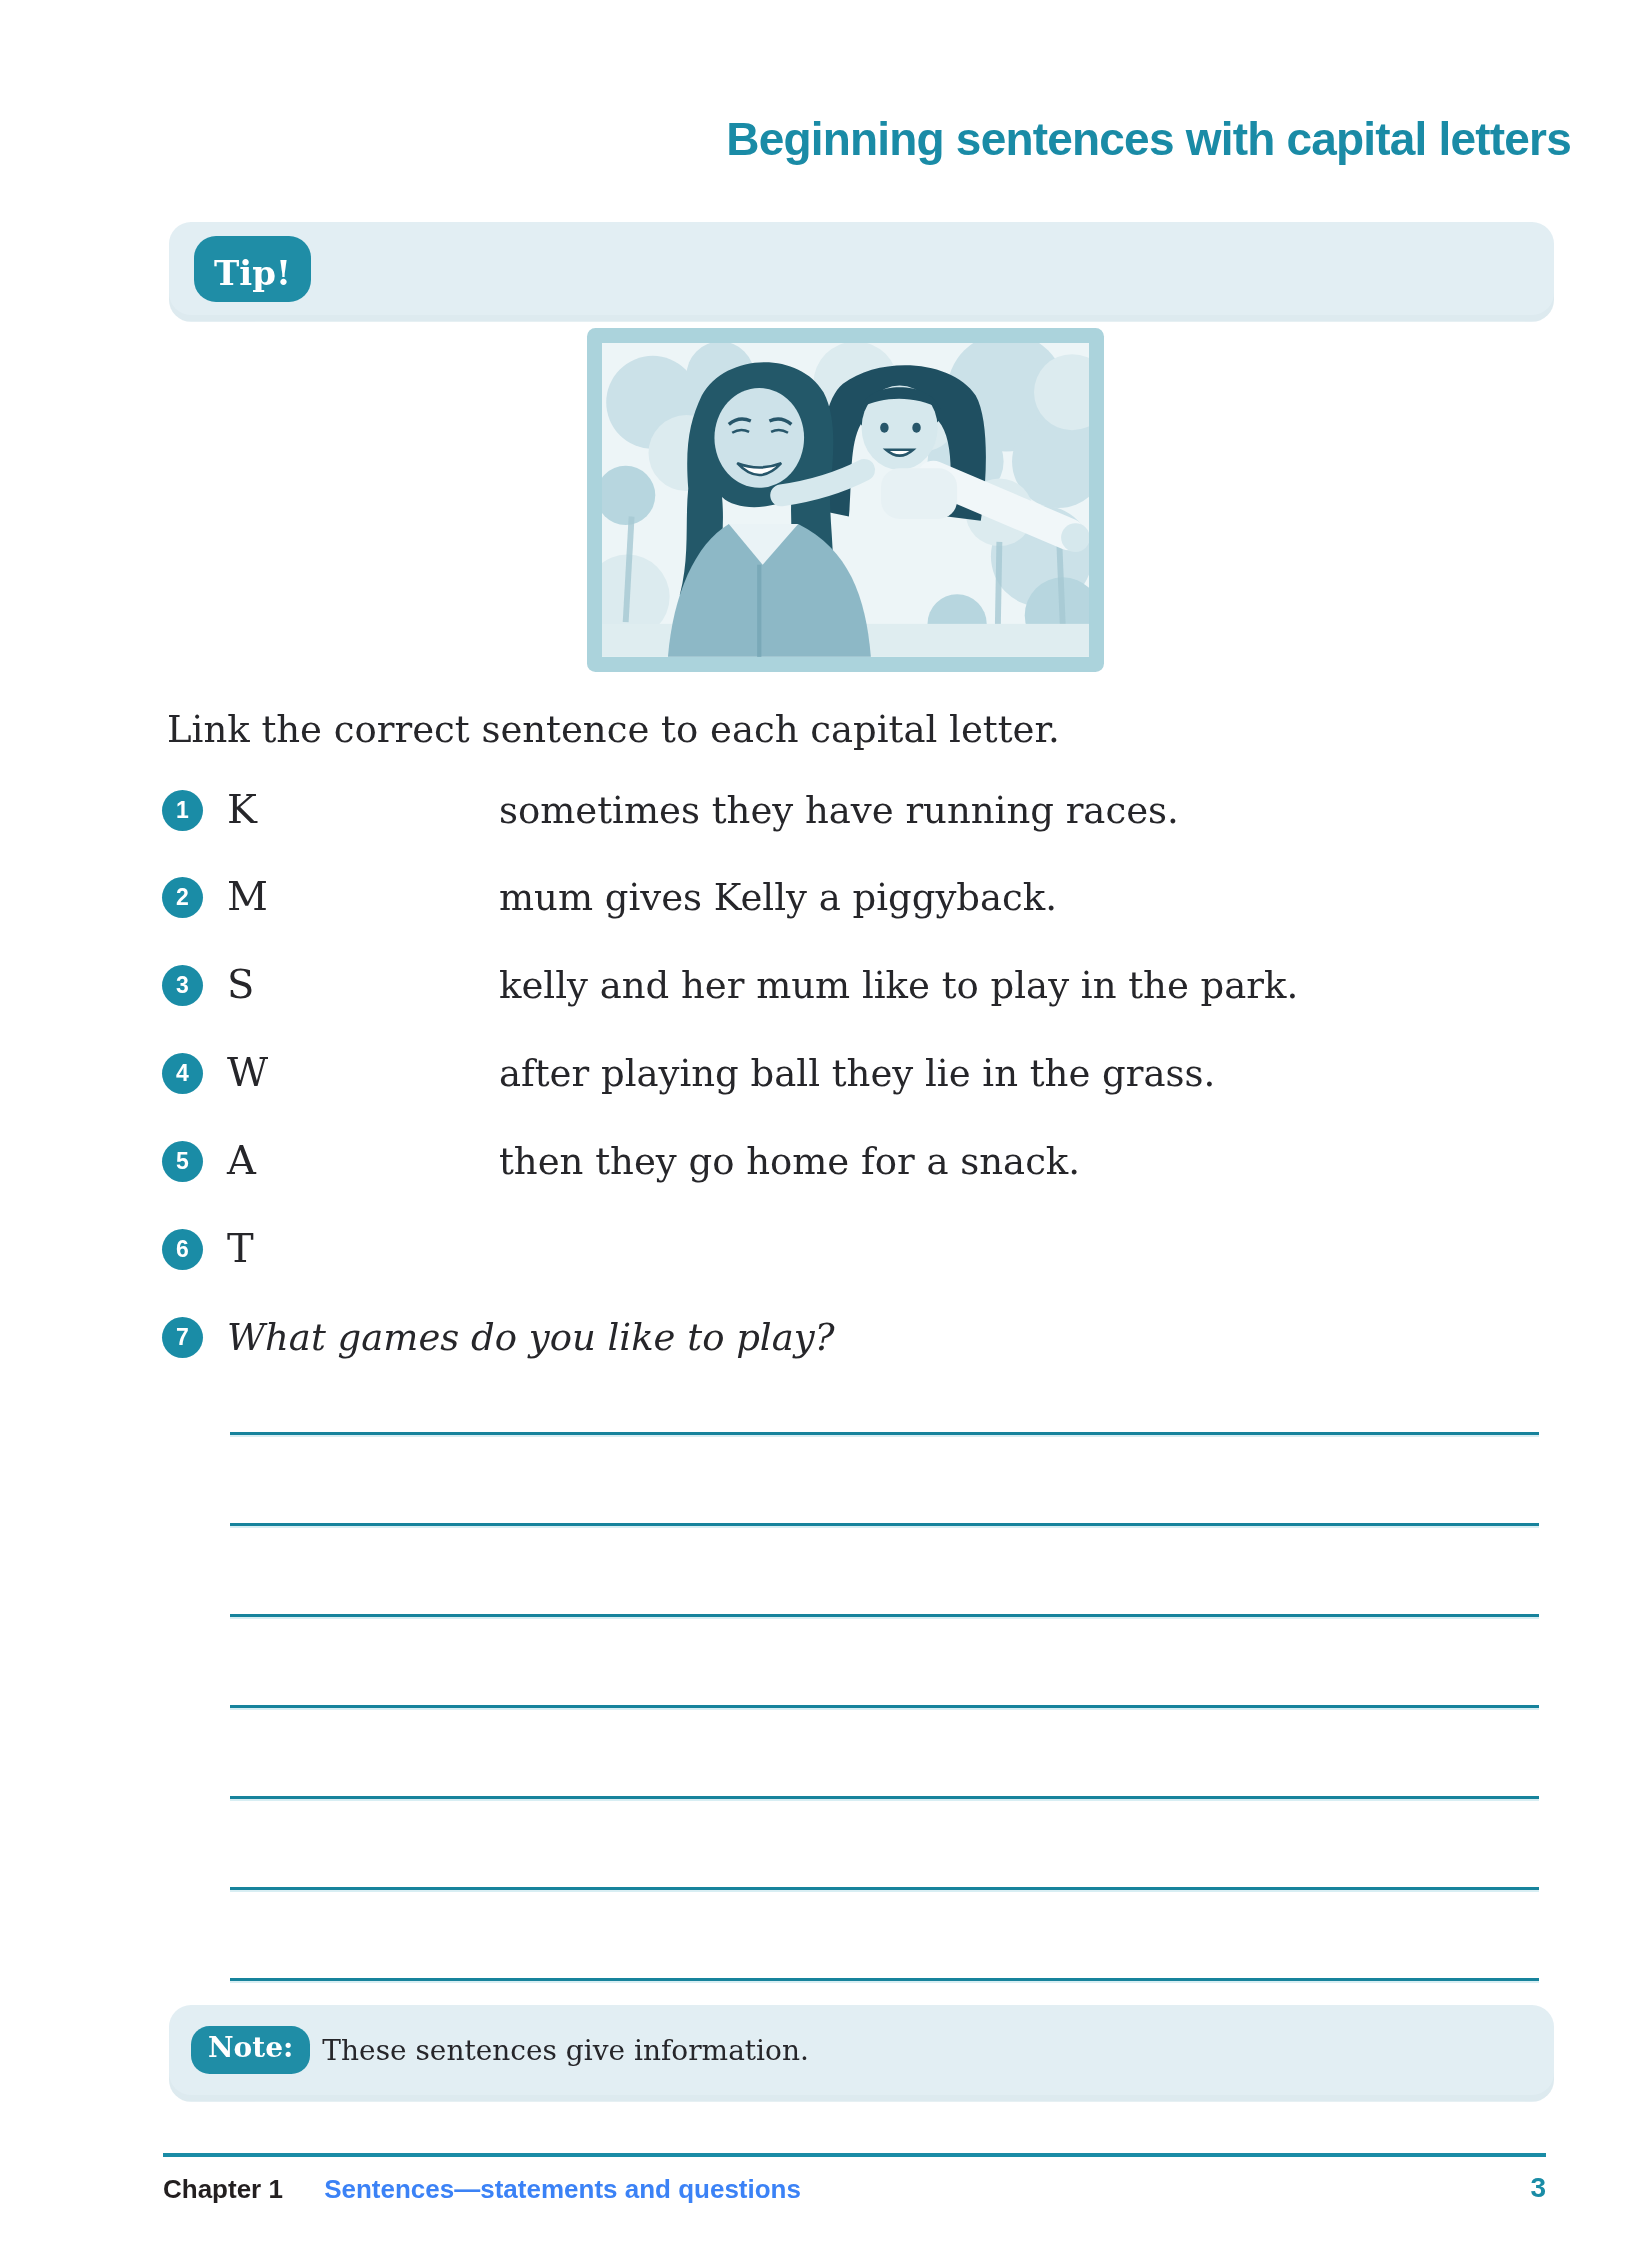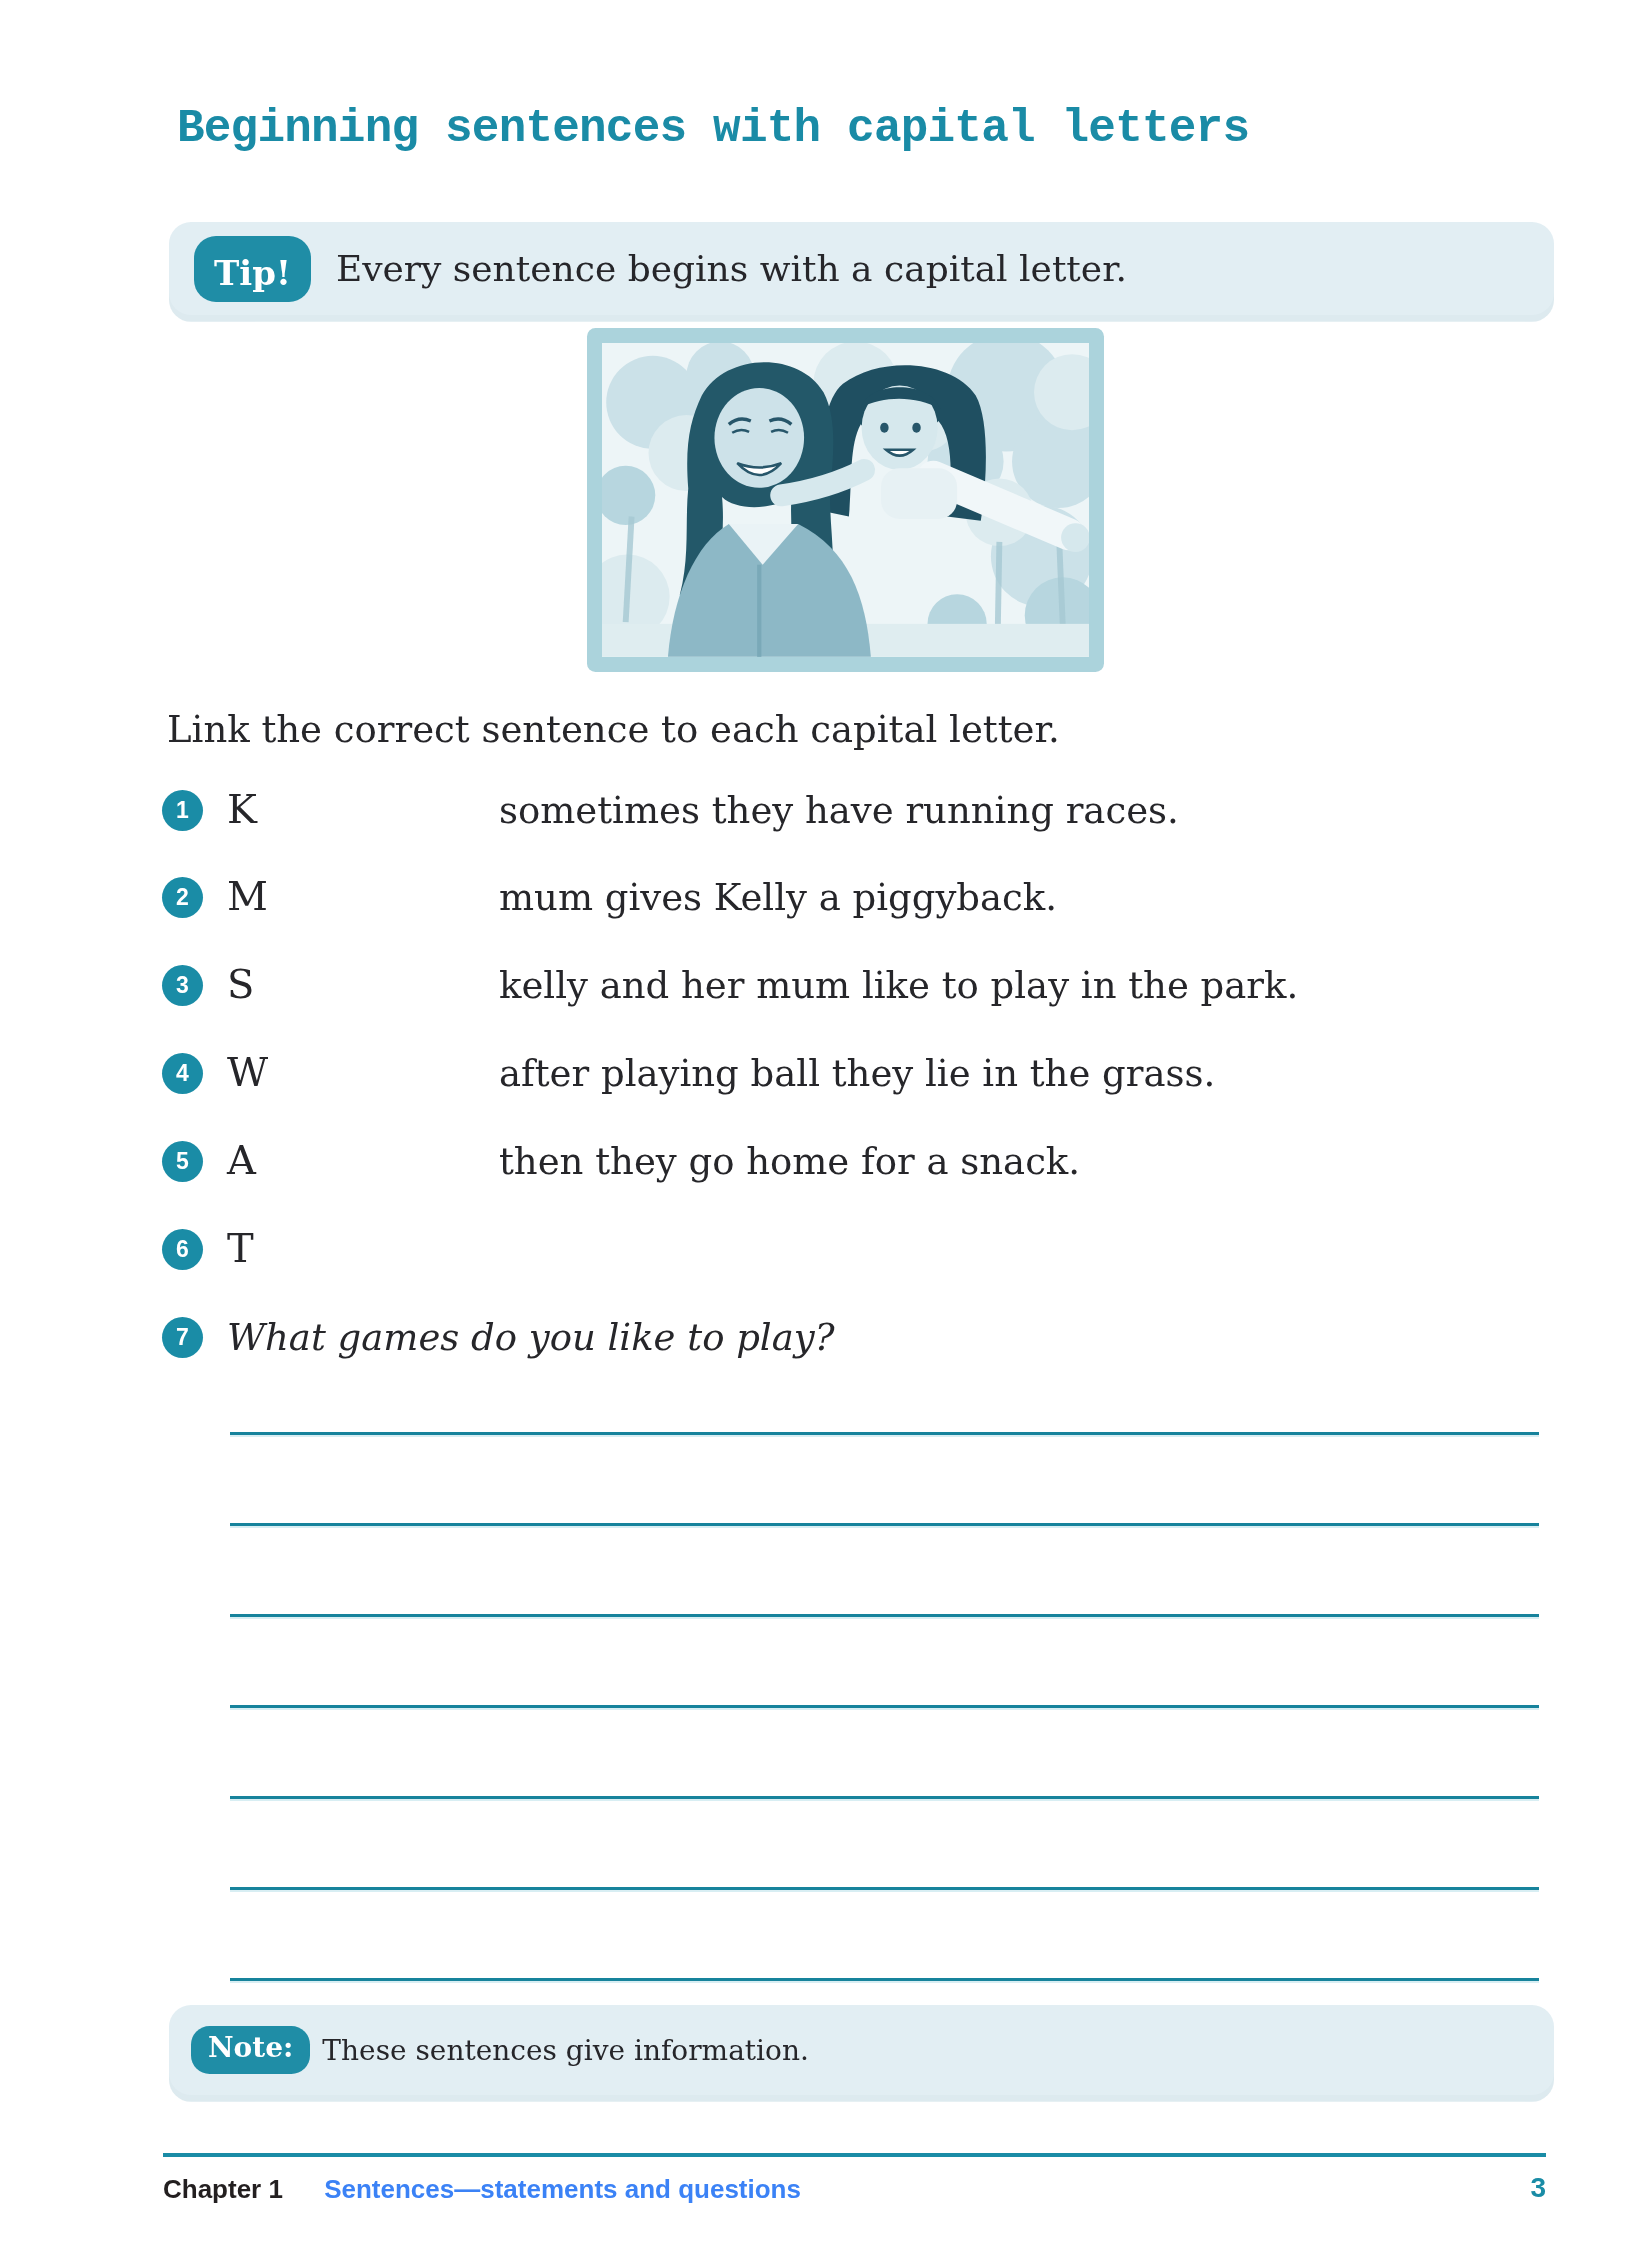--- a/index.html
+++ b/index.html
@@ -3,23 +3,23 @@
 <meta charset="utf-8">
 <style>
   html,body { margin:0; padding:0; background:#ffffff; }
   .page {
     position:relative; width:1645px; height:2261px; background:#ffffff;
     font-family:"DejaVu Serif", serif; color:#26262a; overflow:hidden;
   }
 
   
   .page-title {
-    position:absolute; left:169px; top:95px; width:1385px; margin:8px;
-    text-align:left; font-size:46px; font-weight:bold; letter-spacing:-0.8px;
-    color:#1a8ba6; font-family:Liberation Mono, monospace;
+    position:absolute; left:169px; top:95px; width:1385px; margin:17px;
+    text-align:right; font-size:46px; font-weight:bold; letter-spacing:-0.8px;
+    color:#1a8ba6; font-family:Liberation Sans, sans-serif;
   }
 
   
   .panel {
     position:absolute; left:169px; width:1385px; background:#e2eef3;
     border-radius:22px; box-shadow:0 6.8px 0 rgba(158,196,208,0.35);
     display:flex; align-items:center; box-sizing:border-box;
   }
   .tip-panel  { top:222px; height:93px; padding:0 25px; }
   .note-panel { top:2005px; height:90px; padding:0 22px;text-align:center; }
@@ -71,21 +71,20 @@
 </style>
 </head>
 <body>
 
 <div class="page">
 
   <h1 class="page-title">Beginning sentences with capital letters</h1>
 
   <div class="panel tip-panel">
     <span class="badge tip-badge">Tip!</span>
-    <span class="tip-text">Every sentence begins with a capital letter.</span>
   </div>
 
   <div class="photo-frame">
     <svg viewBox="0 0 576 371">
 
       <rect width="576" height="371" fill="#edf5f7"></rect>
       <g fill="#cbe1e8">
         <circle cx="60" cy="70" r="55"></circle>
           <circle cx="140" cy="38" r="40"></circle>
         <circle cx="478" cy="58" r="70"></circle>

